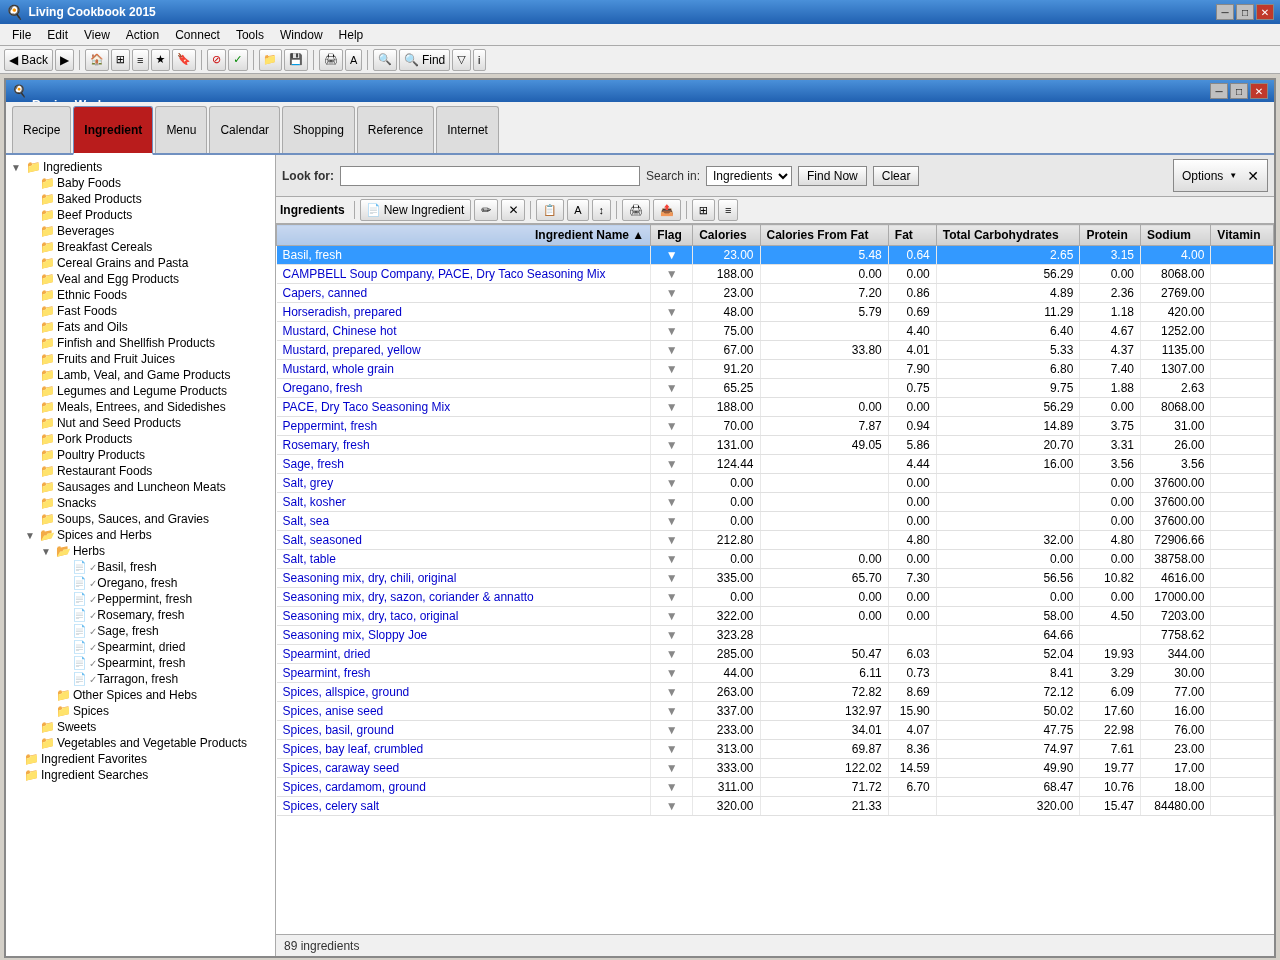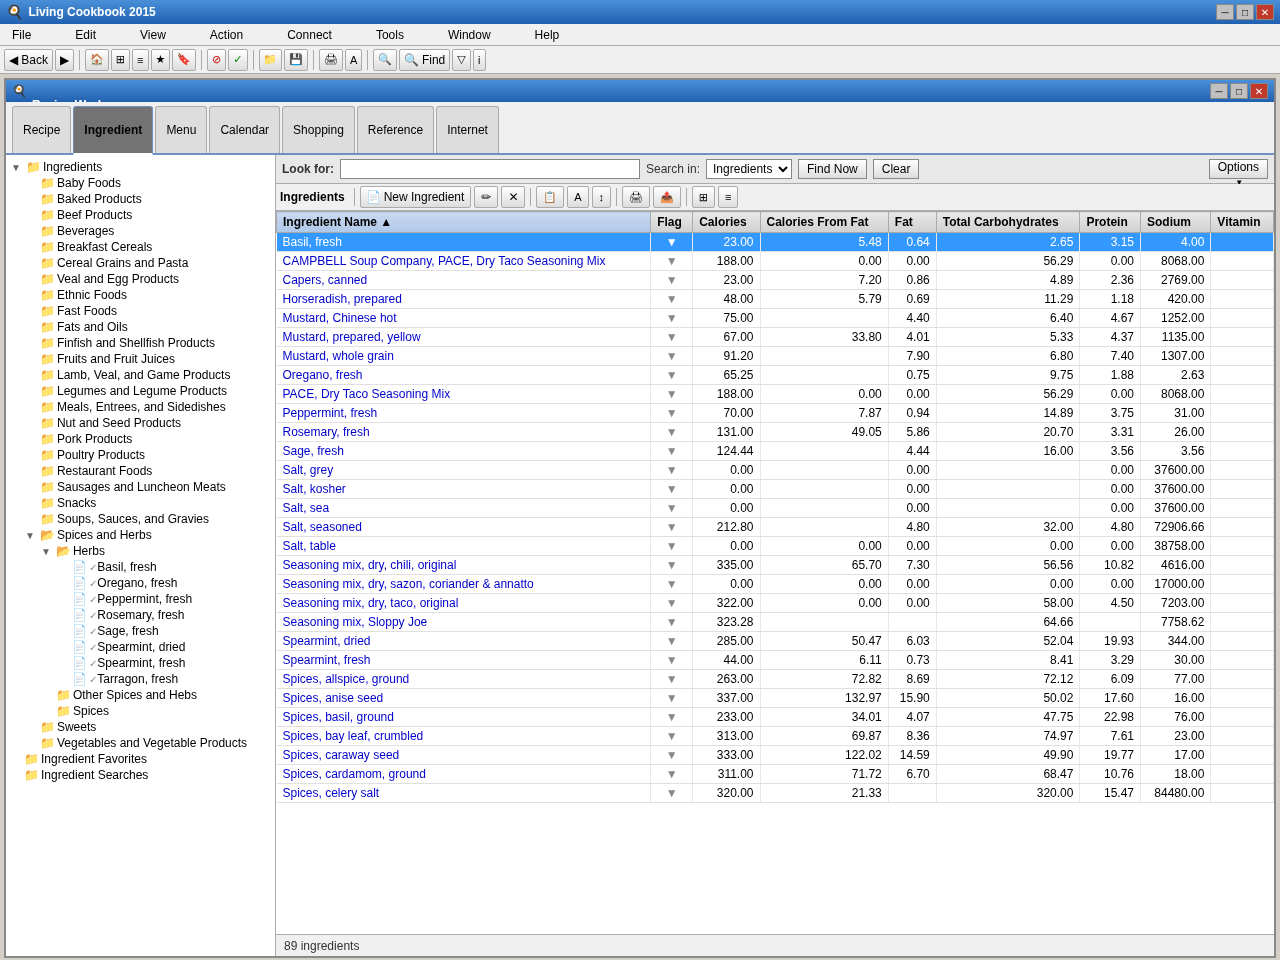--- a/index.html
+++ b/index.html
@@ -26,21 +26,20 @@
     .title-btn.close { background: #c0392b; color: white; }
 
     
     .menu-bar {
       background: #f0f0f0;
       border-bottom: 1px solid #aaa;
       height: 22px;
       display: flex;
       align-items: center;
       padding: 0 4px;
-      gap: 28px;
     }
     .menu-item {
       padding: 2px 8px;
       cursor: pointer;
       color: #000;
     }
 
     
     .toolbar {
       background: #f0f0f0;
@@ -100,21 +99,21 @@
     .tab {
       padding: 16px 10px;
       border: 1px solid #aaa;
       border-bottom: none;
       background: #ddd;
       cursor: pointer;
       border-radius: 3px 3px 0 0;
       font-size: 12px;
     }
     .tab.active {
-      background: #737373;
+      background: #b91c1c;
       border-color: #7090c0;
       border-bottom: 2px solid #fff;
       margin-bottom: -2px;
       font-weight: bold;
     }
 
     
     .content-area {
       display: flex;
       flex: 1;
@@ -181,27 +180,27 @@
     .search-btn {
       height: 20px;
       padding: 0 8px;
       background: linear-gradient(to bottom, #fff, #ddd);
       border: 1px solid #888;
       cursor: pointer;
       font-size: 12px;
     }
     .options-btn {
       margin-left: auto;
-      height: 20px;
+      height: 33px;
       padding: 0 8px;
       background: linear-gradient(to bottom, #fff, #ddd);
       border: 1px solid #888;
       cursor: pointer;
       font-size: 12px;
-      display: flex; align-items: center; gap: 4px; flex-direction: column;
+      display: flex; align-items: center; gap: 4px;
     }
 
     
     .ing-toolbar {
       background: #f0f0f0;
       border-bottom: 1px solid #aaa;
       padding: 2px 4px;
       display: flex;
       align-items: center;
       gap: 3px;
@@ -237,21 +236,21 @@
       background: linear-gradient(to bottom, #e8e8e8, #d0d0d0);
       border: 1px solid #aaa;
       padding: 3px 6px;
       text-align: left;
       font-weight: bold;
       position: sticky;
       top: 0;
       white-space: nowrap;
       color: #000;
     }
-    thead th.sorted { background: linear-gradient(to bottom, #c8d8f0, #b0c8e8); }
+    thead th.sorted { background: linear-gradient(to bottom, #c8d8f0, #b0c8e8); text-align: right; }
     tbody tr { cursor: pointer; }
     tbody tr.selected { background: #3399ff; color: white; }
     tbody tr.selected td { color: white; }
     tbody td {
       border-bottom: 1px solid #e0e0e0;
       border-right: 1px solid #e8e8e8;
       padding: 2px 6px;
       white-space: nowrap;
     }
     tbody td.name-col { color: #0000cc; }

